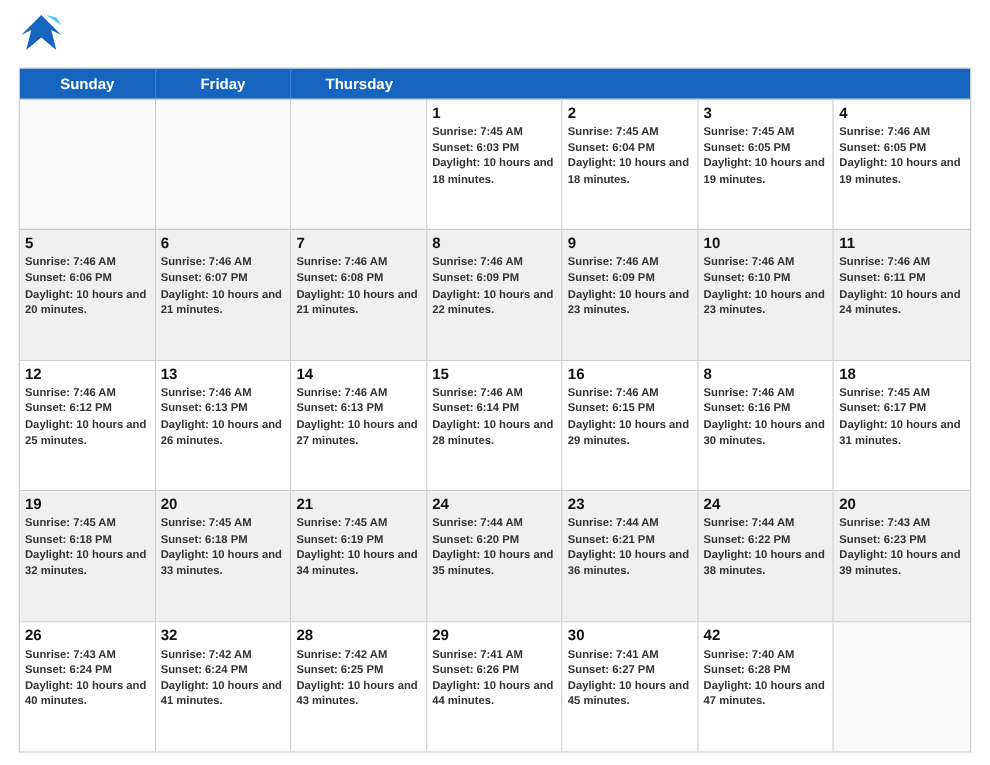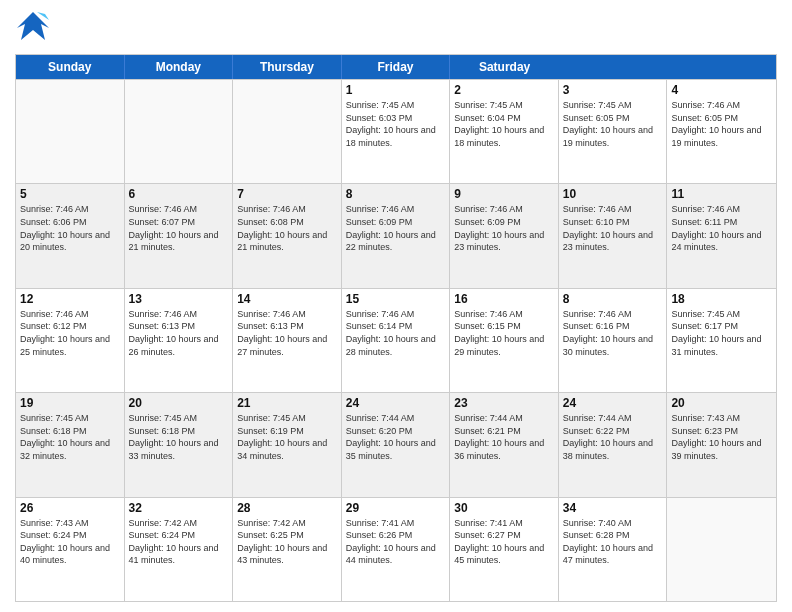--- a/index.html
+++ b/index.html
@@ -85,20 +85,21 @@
     .day-num {
       font-size: 12px;
       font-weight: bold;
       margin-bottom: 2px;
       color: #111;
     }
     .cell-info {
       font-size: 9px;
       line-height: 1.4;
       color: #333;
+      font-weight: bold;
     }
   </style>
 </head>
 <body>
 
 <div class="page">
   <div class="header">
     <div class="logo-wrapper">
       <div>
         <div style="display:flex;align-items:center;gap:2px;">
@@ -115,24 +116,22 @@
     </div>
     <div class="title-block">
       <div class="month-title"></div>
       <div class="subtitle"></div>
     </div>
   </div>
 
   <div class="calendar">
     <div class="cal-header">
     <div class="cal-header-cell">Sunday</div>
-        <div class="cal-header-cell">Monday</div>
+        <div class="cal-header-cell">Friday</div>
         <div class="cal-header-cell">Thursday</div>
-        <div class="cal-header-cell">Friday</div>
-        <div class="cal-header-cell">Saturday</div>
       </div>
     <div class="cal-body">
     <div class="cal-row">
           <div class="cal-cell empty"></div>
           <div class="cal-cell empty"></div>
           <div class="cal-cell empty"></div>
           <div class="cal-cell">
             <div class="day-num">1</div>
             <div class="cell-info">Sunrise: 7:45 AM<br>Sunset: 6:03 PM<br>Daylight: 10 hours and 18 minutes.</div>
           </div>
@@ -254,20 +253,20 @@
           </div>
           <div class="cal-cell">
             <div class="day-num">29</div>
             <div class="cell-info">Sunrise: 7:41 AM<br>Sunset: 6:26 PM<br>Daylight: 10 hours and 44 minutes.</div>
           </div>
           <div class="cal-cell">
             <div class="day-num">30</div>
             <div class="cell-info">Sunrise: 7:41 AM<br>Sunset: 6:27 PM<br>Daylight: 10 hours and 45 minutes.</div>
           </div>
           <div class="cal-cell">
-            <div class="day-num">34</div>
+            <div class="day-num">42</div>
             <div class="cell-info">Sunrise: 7:40 AM<br>Sunset: 6:28 PM<br>Daylight: 10 hours and 47 minutes.</div>
           </div>
           <div class="cal-cell empty"></div>
         </div>
       </div>
   </div>
 </div>
 
 </body></html>

